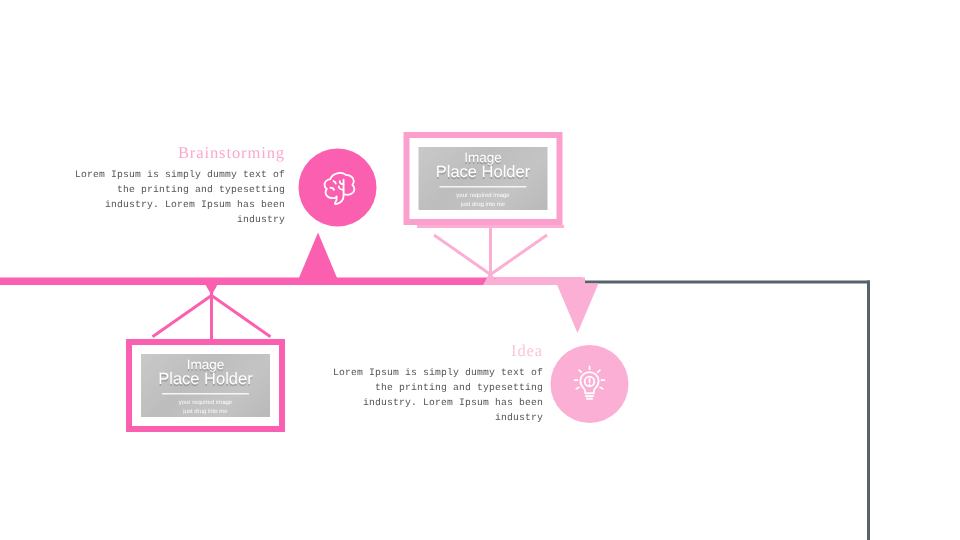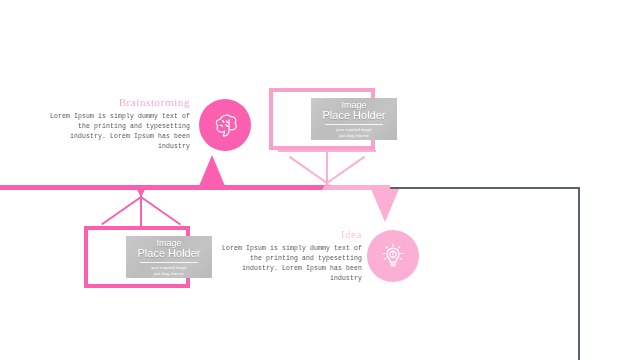--- a/index.html
+++ b/index.html
@@ -73,21 +73,21 @@
   .card{
     position:absolute;box-sizing:border-box;background:#ffffff;
     padding:6px;
   }
   .card-top{left:269px;top:88px;width:106px;height:62px;border:4px solid #fb9fcd;}
   .card-bottom{left:84px;top:226px;width:106px;height:62px;border:4px solid #fb5fb0;}
   .card-inner{
     width:100%;height:100%;box-sizing:border-box;
     background:linear-gradient(135deg,#c9c9c9 0%,#bdbdbd 40%,#c4c4c4 70%,#b9b9b9 100%);
     display:flex;flex-direction:column;align-items:center;justify-content:center;
-    font-family:"Liberation Sans",sans-serif;color:#ffffff;margin-left:32px;
+    font-family:"Liberation Sans",sans-serif;color:#ffffff;
   }
   .ph-title{font-size:9px;line-height:10px;text-shadow:0 1px 0 rgba(0,0,0,.18);}
   .ph-sub{font-size:11px;line-height:11px;text-shadow:0 1px 0 rgba(0,0,0,.18);}
   .ph-rule{width:68%;height:1px;background:rgba(255,255,255,.85);margin:3px 0 2px;}
   .ph-cap{font-size:4px;line-height:5.5px;text-align:center;opacity:.95;}
 
   
   .block{position:absolute;}
   .block h3{
     margin:0 0 4px 0;font-size:11px;font-weight:400;letter-spacing:.6px;

